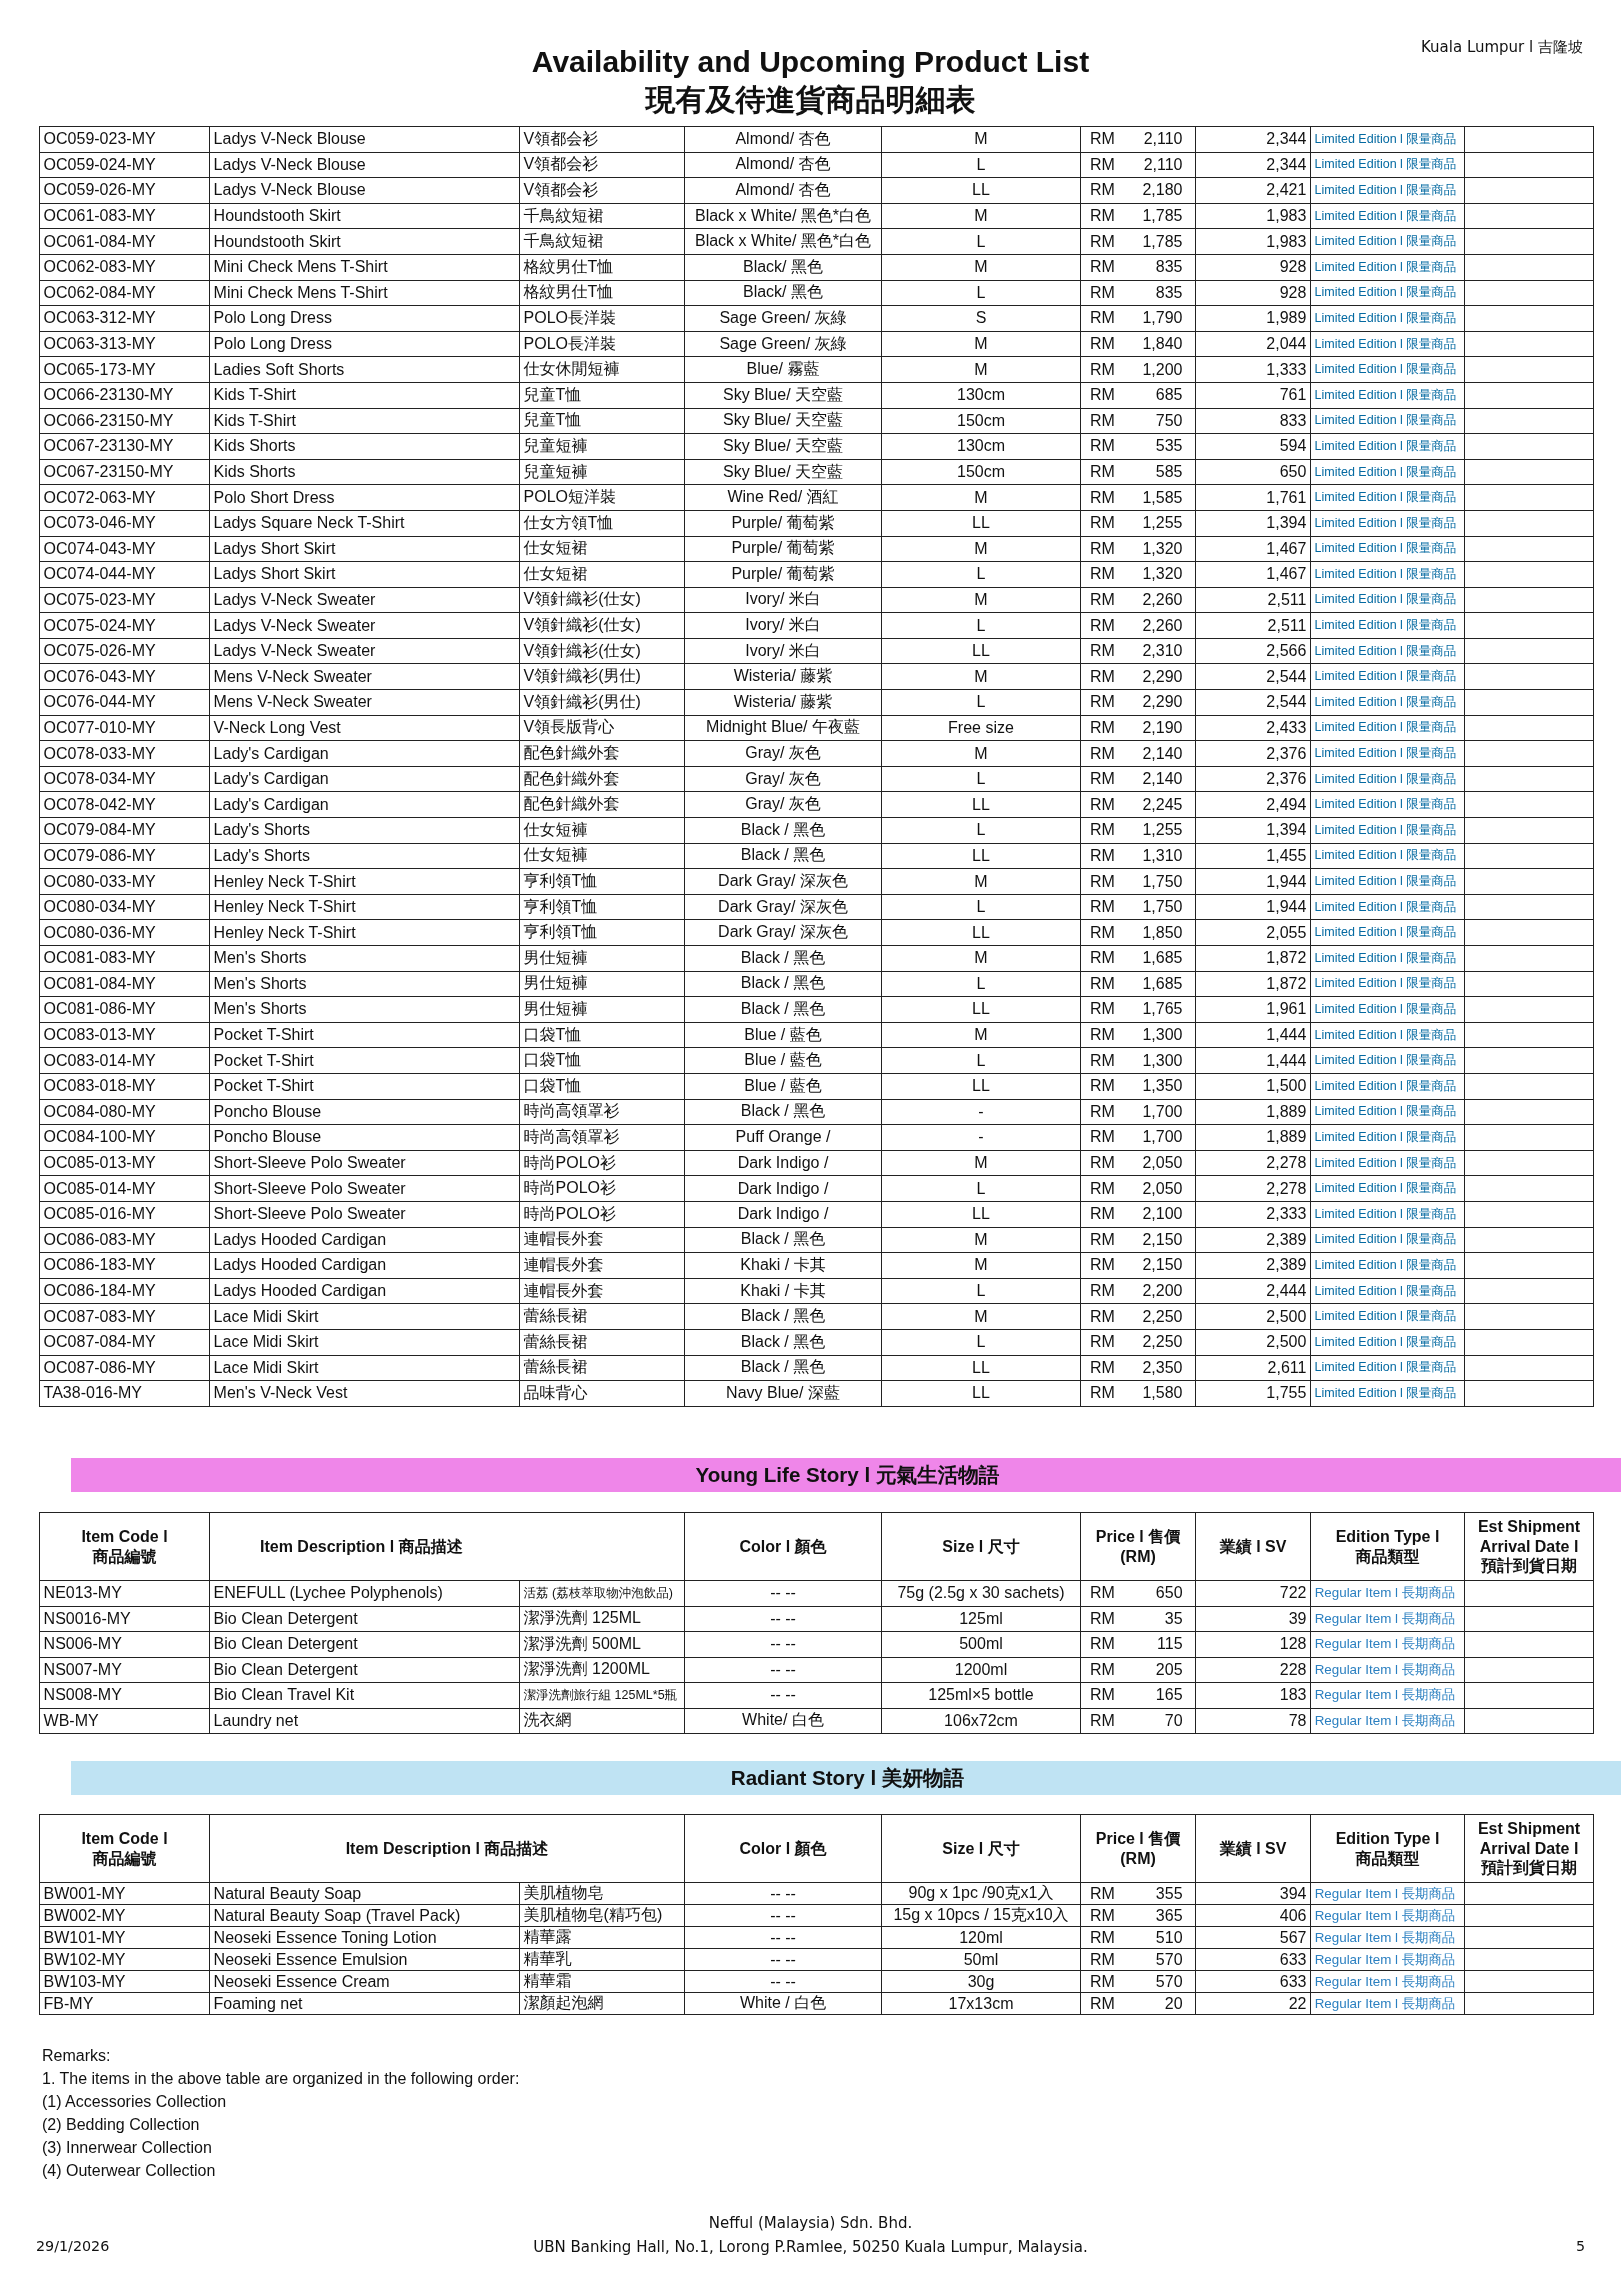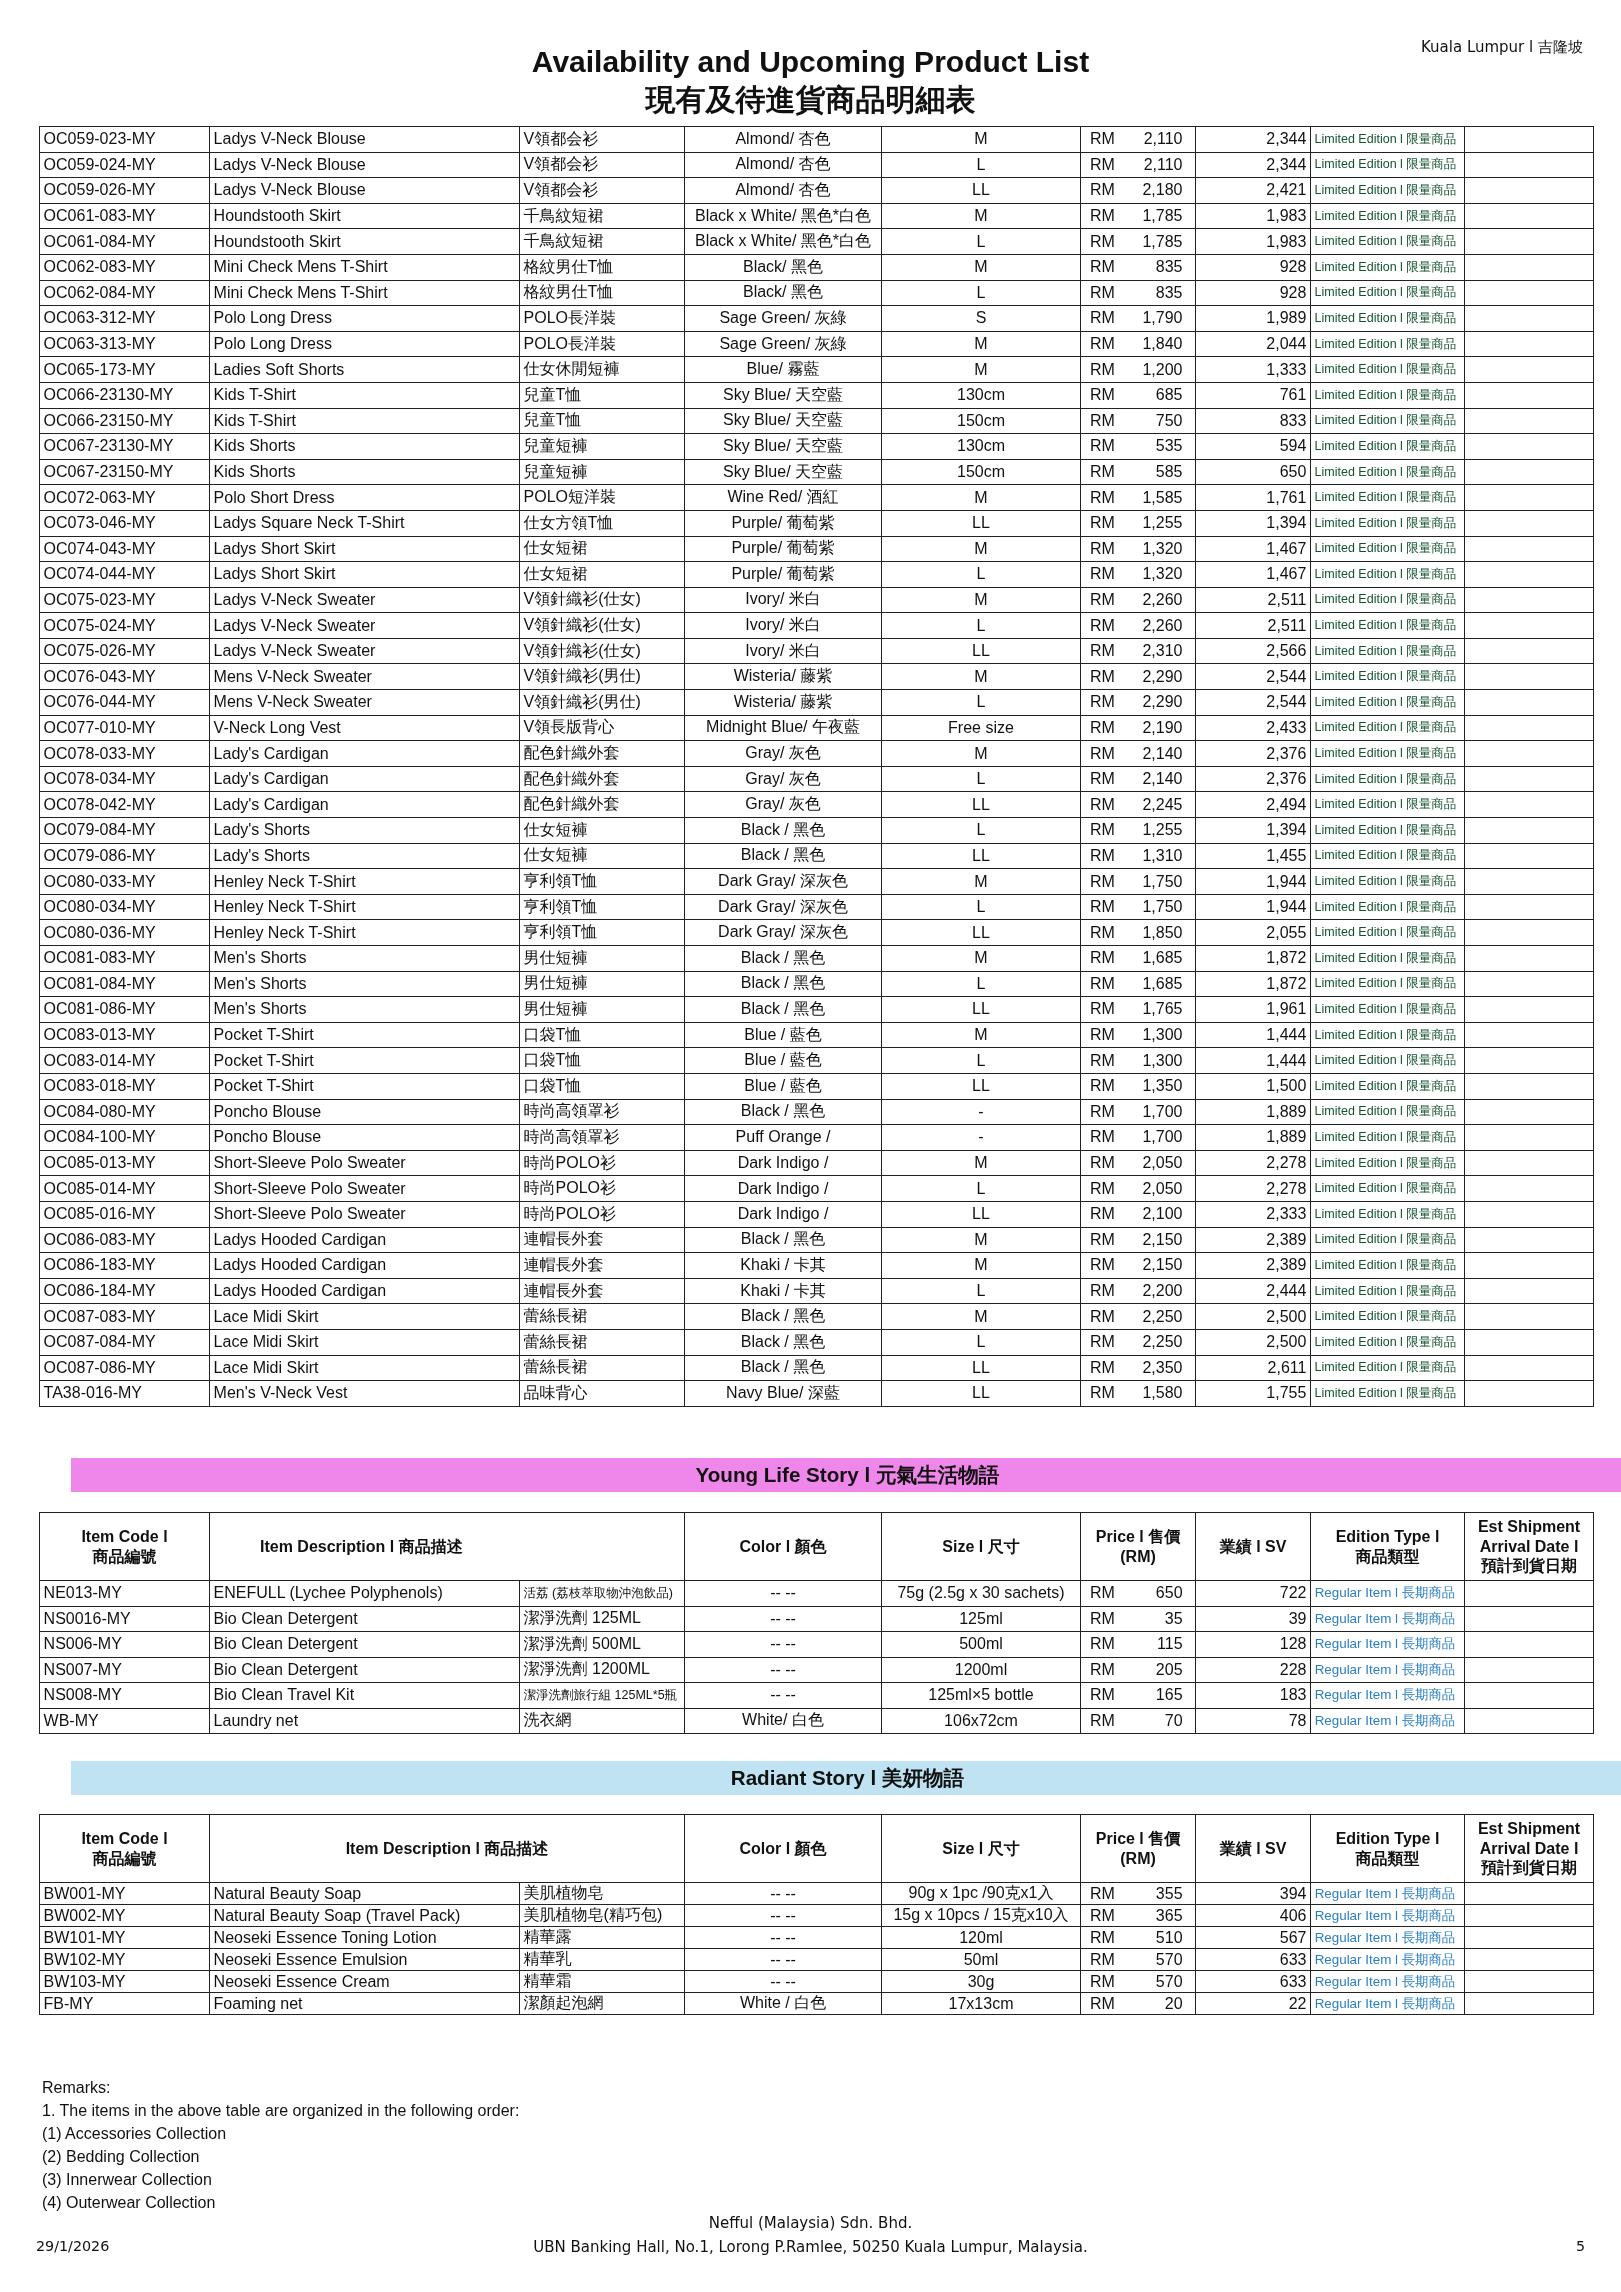--- a/index.html
+++ b/index.html
@@ -8,33 +8,33 @@
   .title { position: absolute; top: 43px; left: 0; width: 1621px; text-align: center; }
   .title .en { font-size: 30px; font-weight: bold; line-height: 38px; }
   .title .zh { font-size: 30px; font-weight: bold; line-height: 38px; }
   table { border-collapse: collapse; table-layout: fixed; position: absolute; left: 39px; width: 1553px; }
   td, th { border: 1.8px solid #222; font-size: 16px; height: 25.6px; padding: 0 3.6px; white-space: nowrap; overflow: hidden; }
   th { font-weight: bold; font-size: 16px; text-align: center; line-height: 19.7px; }
   .c { text-align: center; }
   .r { text-align: right; }
   .cur { border-right: none; padding-left: 9px; }
   .amt { border-left: none; text-align: right; padding-right: 12.5px; }
-  .ltd { color: #14532d; font-size: 12.5px; }
+  .ltd { color: #0369a1; font-size: 12.5px; }
   .reg { color: #2a7fc0; font-size: 13.4px; }
   .smallzh { font-size: 12.5px; }
   .section-bar { position: absolute; left: 39px; width: 1553px; height: 34px; text-align: center; font-size: 20.6px; font-weight: bold; line-height: 34px; margin-left: 32px; }
   .bar-pink { background: #ef86e9; top: 1458px; }
   .bar-blue { background: #bfe3f3; top: 1761px; }
   .thead-row th { height: 68px; }
   #tbl-main { top: 126px; border-radius: 28px; }
   #tbl-young { top: 1512px; }
   #tbl-young td { height: 25.5px; }
   #tbl-radiant { top: 1814px; }
   #tbl-radiant td { height: 22px; margin-left: 44px; }
-  .remarks { position: absolute; left: 42px; top: 2044px; font-size: 16px; line-height: 23px; margin-top: 32px; }
+  .remarks { position: absolute; left: 42px; top: 2044px; font-size: 16px; line-height: 23px; }
   .footer-company { position: absolute; top: 2214px; width: 1621px; text-align: center; font-size: 15px; font-family: "DejaVu Sans", sans-serif; }
   .footer-address { position: absolute; top: 2238px; width: 1621px; text-align: center; font-size: 15px; font-family: "DejaVu Sans", sans-serif; }
   .footer-date { position: absolute; top: 2238px; left: 36px; font-size: 14.3px; font-family: "DejaVu Sans", sans-serif; }
   .footer-page { position: absolute; top: 2238px; right: 36px; font-size: 14.3px; font-family: "DejaVu Sans", sans-serif; }
 </style>
 </head>
 <body>
 
 
 

